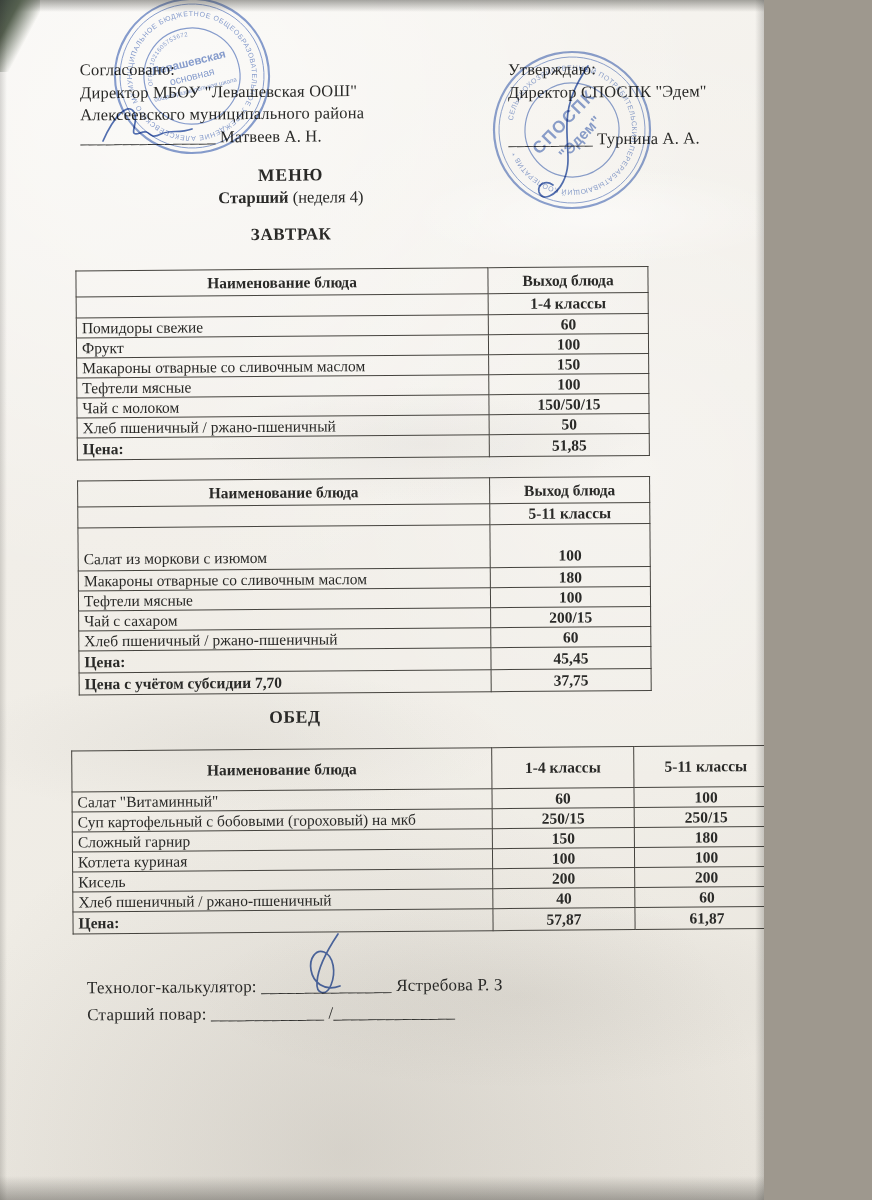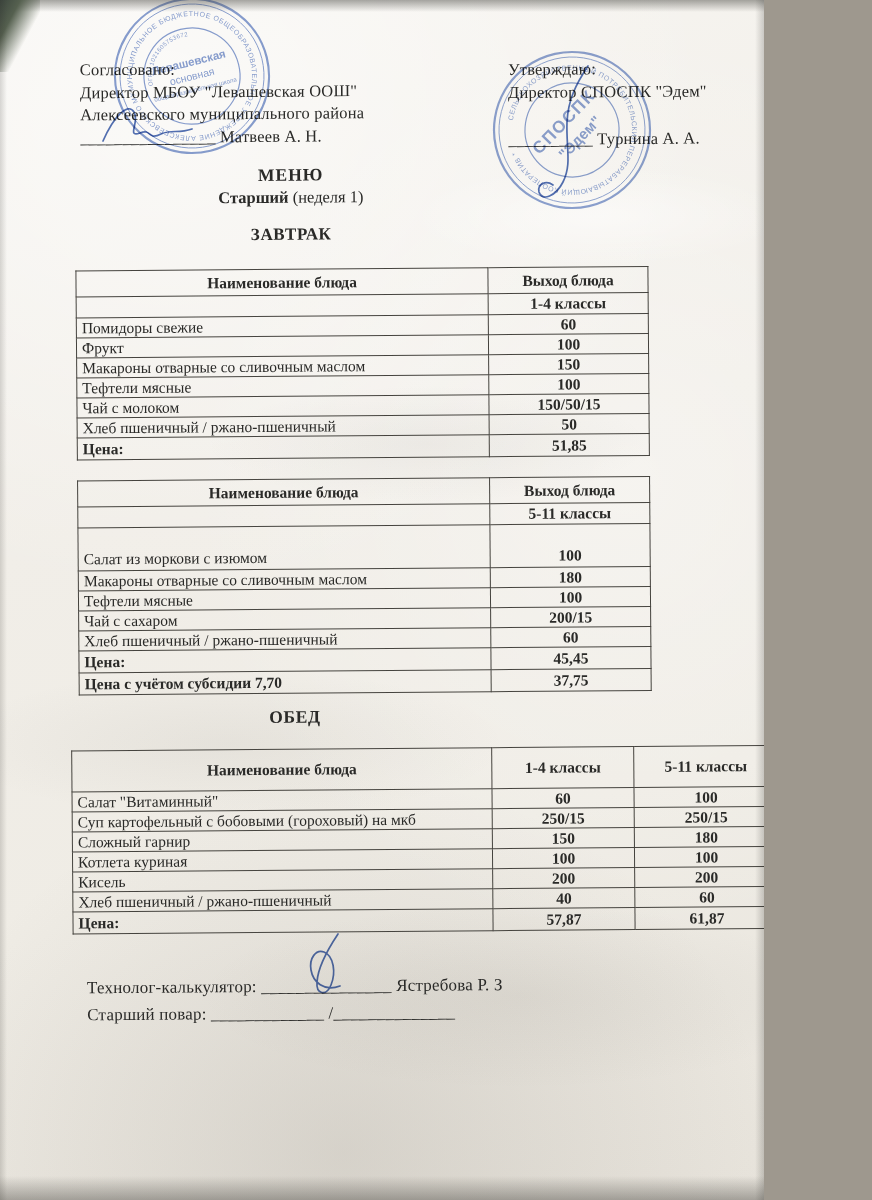--- a/index.html
+++ b/index.html
@@ -81,21 +81,21 @@
       <div>________________ Матвеев А. Н.</div>
     </div>
 
     <div class="appr appr-right">
       <div>Утверждаю:</div>
       <div>Директор СПОСПК  "Эдем"</div>
       <div class="sig">__________ Турнина А. А.</div>
     </div>
 
     <div class="c-title title">МЕНЮ</div>
-    <div class="c-title subtitle"><b>Старший</b><span> (неделя 1)</span></div>
+    <div class="c-title subtitle"><b>Старший</b><span> (неделя 4)</span></div>
     <div class="c-title sec-breakfast">ЗАВТРАК</div>
 
     <table class="menu-table t1">
       <colgroup>
           <col style="width:412px">
           <col style="width:160px">
         </colgroup>
       <tbody>
         <tr class="head-row">
           <td class="hdr">Наименование блюда</td>

